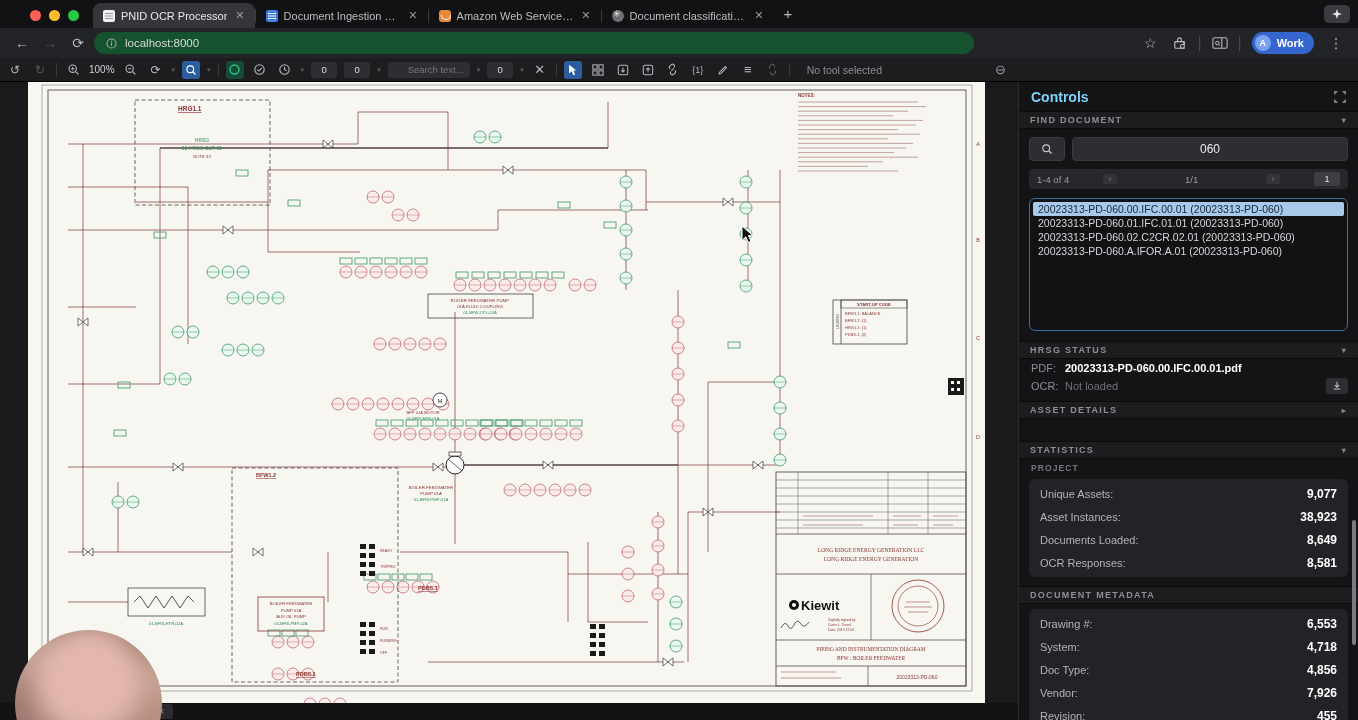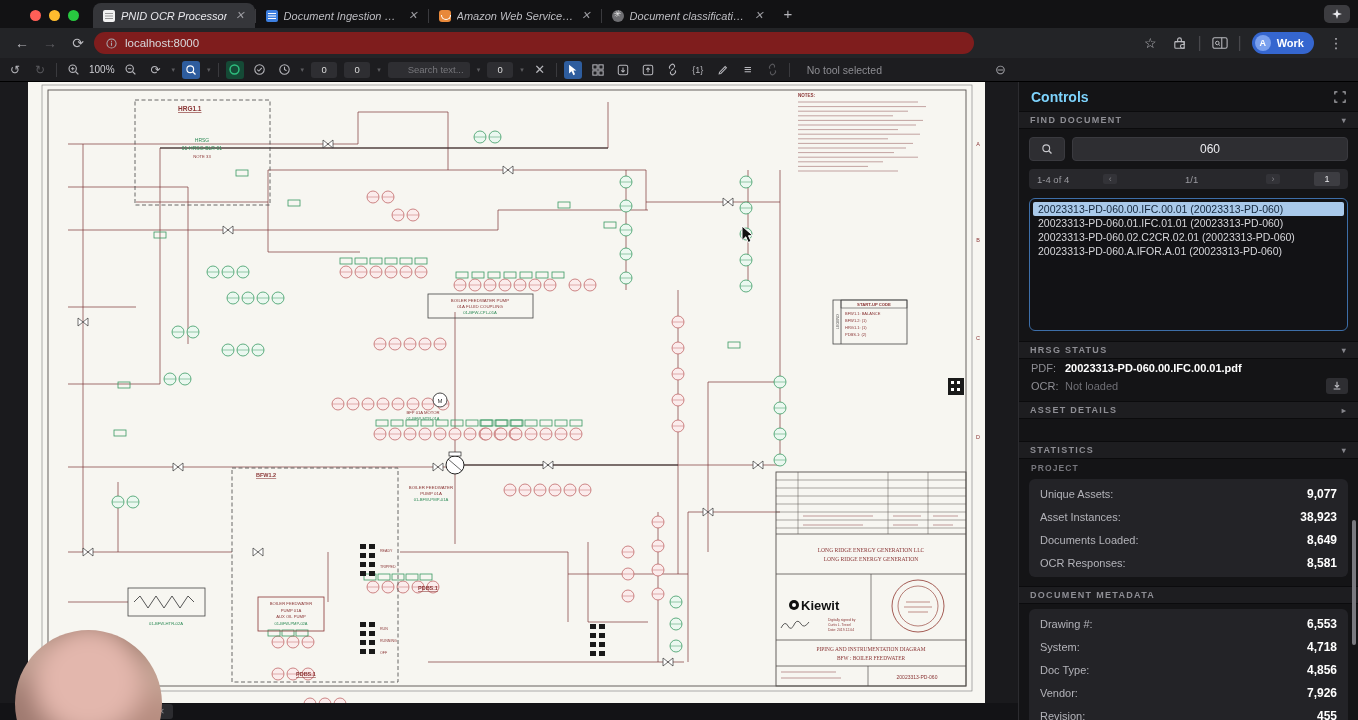--- a/index.html
+++ b/index.html
@@ -5,21 +5,21 @@
   * { margin:0; padding:0; box-sizing:border-box; }
   html,body { width:1358px; height:720px; overflow:hidden; background:#101012;
               font-family:"Liberation Sans", sans-serif; }
   .win { position:relative; width:1358px; height:720px; background:#151517; }
 
   
   .tabstrip { position:absolute; left:0; top:0; width:1358px; height:28px; background:#121214; display:flex; align-items:flex-end; }
   .lights { display:flex; gap:8px; padding:0 14px 7px 30px; }
   .light { width:11px; height:11px; border-radius:50%; }
   .tab { display:flex; align-items:center; gap:6px; height:25px; padding:0 8px 0 10px; max-width:172px; min-width:150px;
-         border-radius:8px 8px 0 0; color:#bdbdc2; font-size:11px;font-style:italic; }
+         border-radius:8px 8px 0 0; color:#bdbdc2; font-size:11px; }
   .tab.active { background:#35363a; color:#e8e8ec; }
   .tab .title { flex:1; white-space:nowrap; overflow:hidden; text-overflow:ellipsis; }
   .tab .close { color:#9a9a9f; font-size:11px; padding:0 2px; }
   .tabsep { width:1px; height:14px; background:#3a3a3e; margin-bottom:5px; }
   .fav { width:12px; height:12px; border-radius:2px; flex:none; position:relative; }
   .fav-doc { background:#f2f2f2; }
   .fav-doc::after{content:"";position:absolute;left:2px;top:3px;width:8px;height:1.4px;background:#999;box-shadow:0 2.5px 0 #999,0 5px 0 #999;}
   .fav-blue { background:#3d7fe0; }
   .fav-blue::after{content:"";position:absolute;left:2px;top:3px;width:8px;height:1.4px;background:#fff;box-shadow:0 2.5px 0 #fff,0 5px 0 #fff;}
   .fav-aws { background:#e8883a; border-radius:3px; }
@@ -27,21 +27,21 @@
   .fav-gpt { background:#6e6e72; border-radius:50%; }
   .fav-gpt::after{content:"✳";position:absolute;left:1.5px;top:-1px;color:#e9e9e9;font-size:9px;}
   .newtab { color:#b5b5ba; font-size:15px; padding:0 10px 6px 10px; }
   .sparkle-btn { position:absolute; right:8px; top:5px; width:26px; height:18px; background:#3c3c40; border-radius:5px;
                  display:flex;align-items:center;justify-content:center; }
 
   
   .urlbar { position:absolute; left:0; top:28px; width:1358px; height:30px; background:#232427; display:flex; align-items:center; padding:0 10px; gap:4px; }
   .navic { color:#b9b9be; font-size:14px; width:24px; text-align:center; }
   .navic.dim { color:#5c5c60; }
-  .omnibox { flex:1; height:22px; max-width:880px; background:#7f1d1d; border-radius:11px; display:flex; align-items:center; padding:0 12px; gap:8px; color:#d8d8dc; font-size:11.5px; }
+  .omnibox { flex:1; height:22px; max-width:880px; background:#14532d; border-radius:11px; display:flex; align-items:center; padding:0 12px; gap:8px; color:#d8d8dc; font-size:11.5px; }
   .urlbar-right { display:flex; align-items:center; gap:10px; margin-left:auto; }
   .profile-pill { display:flex; align-items:center; gap:6px; background:#3566cf; border-radius:11px; height:22px; padding:0 10px 0 3px; }
   .avatar { width:16px; height:16px; border-radius:50%; background:#7aa0ee; color:#fff; font-size:9px; font-weight:bold; display:flex; align-items:center; justify-content:center; }
   .profile-pill .nm { color:#fff; font-size:11px; font-weight:bold; }
 
   
   .apptoolbar { position:absolute; left:0; top:58px; width:1358px; height:24px; background:#1d1d20; border-bottom:1px solid #000;
                 display:flex; align-items:center; padding:0 6px; gap:7px; color:#b6b6bb; }
   .ticon { width:18px; height:18px; display:flex; align-items:center; justify-content:center; font-size:12px; border-radius:3px; flex:none;}
   .ticon.dim { color:#58585c; }

